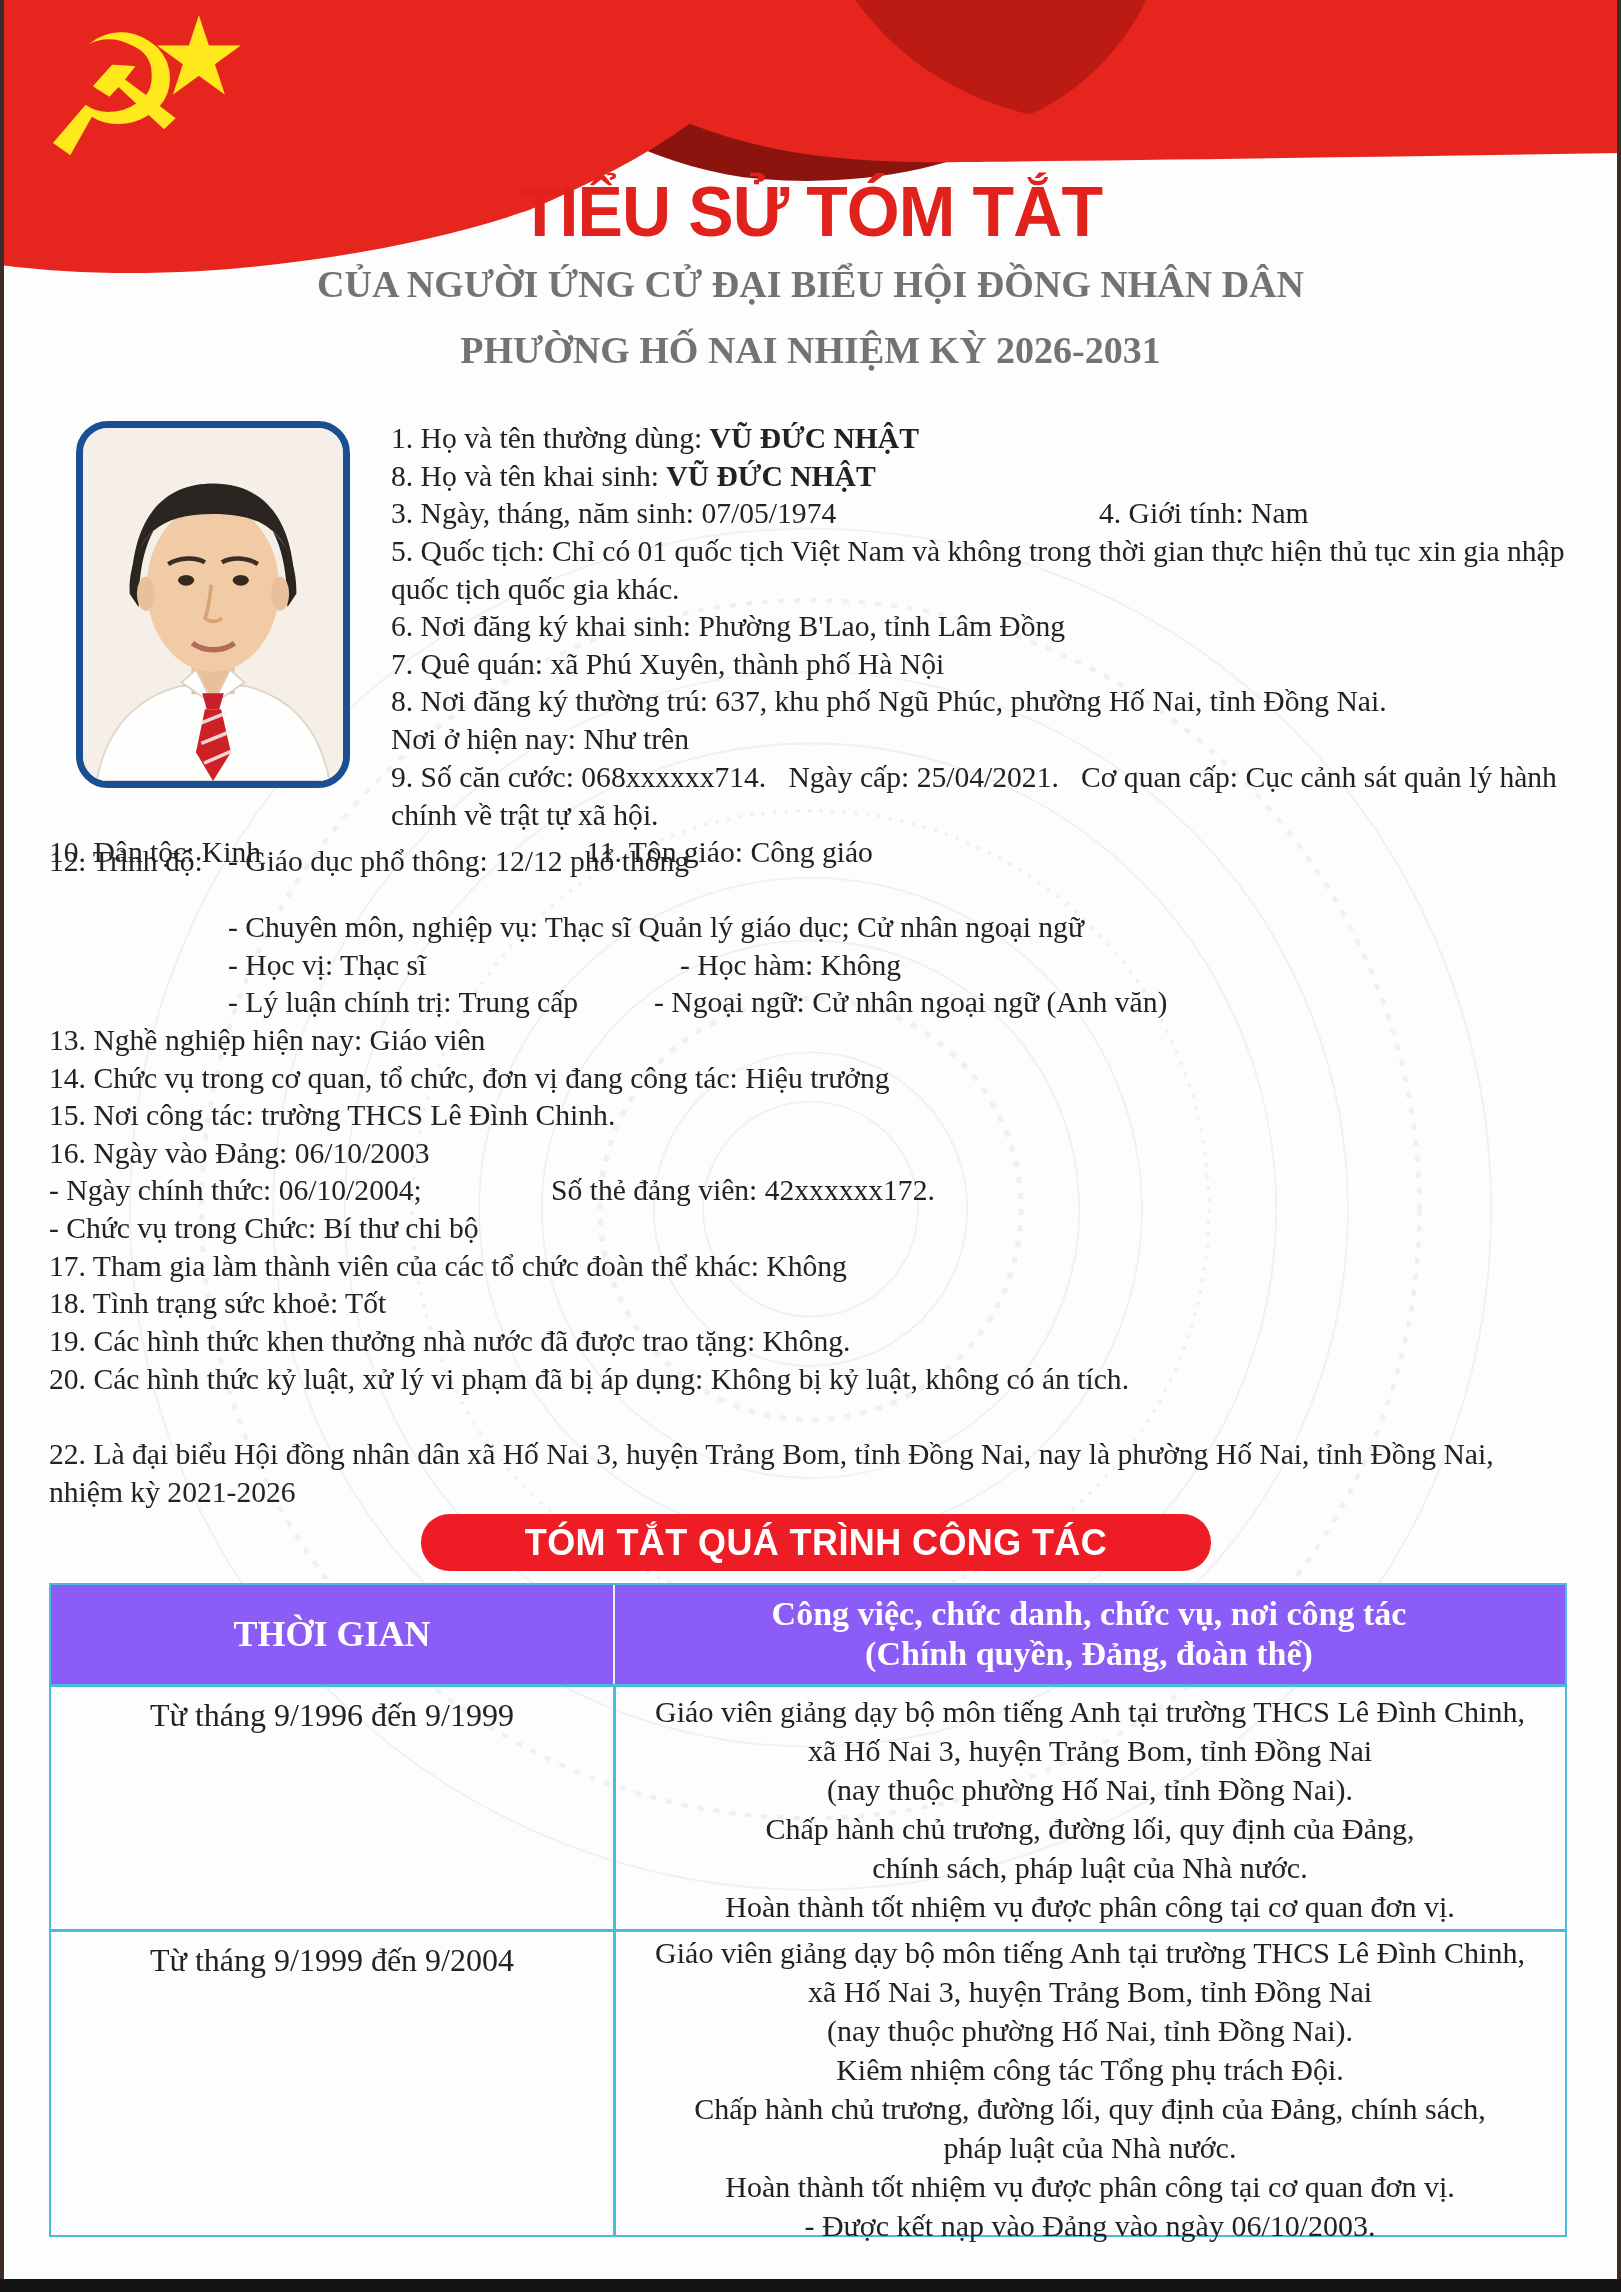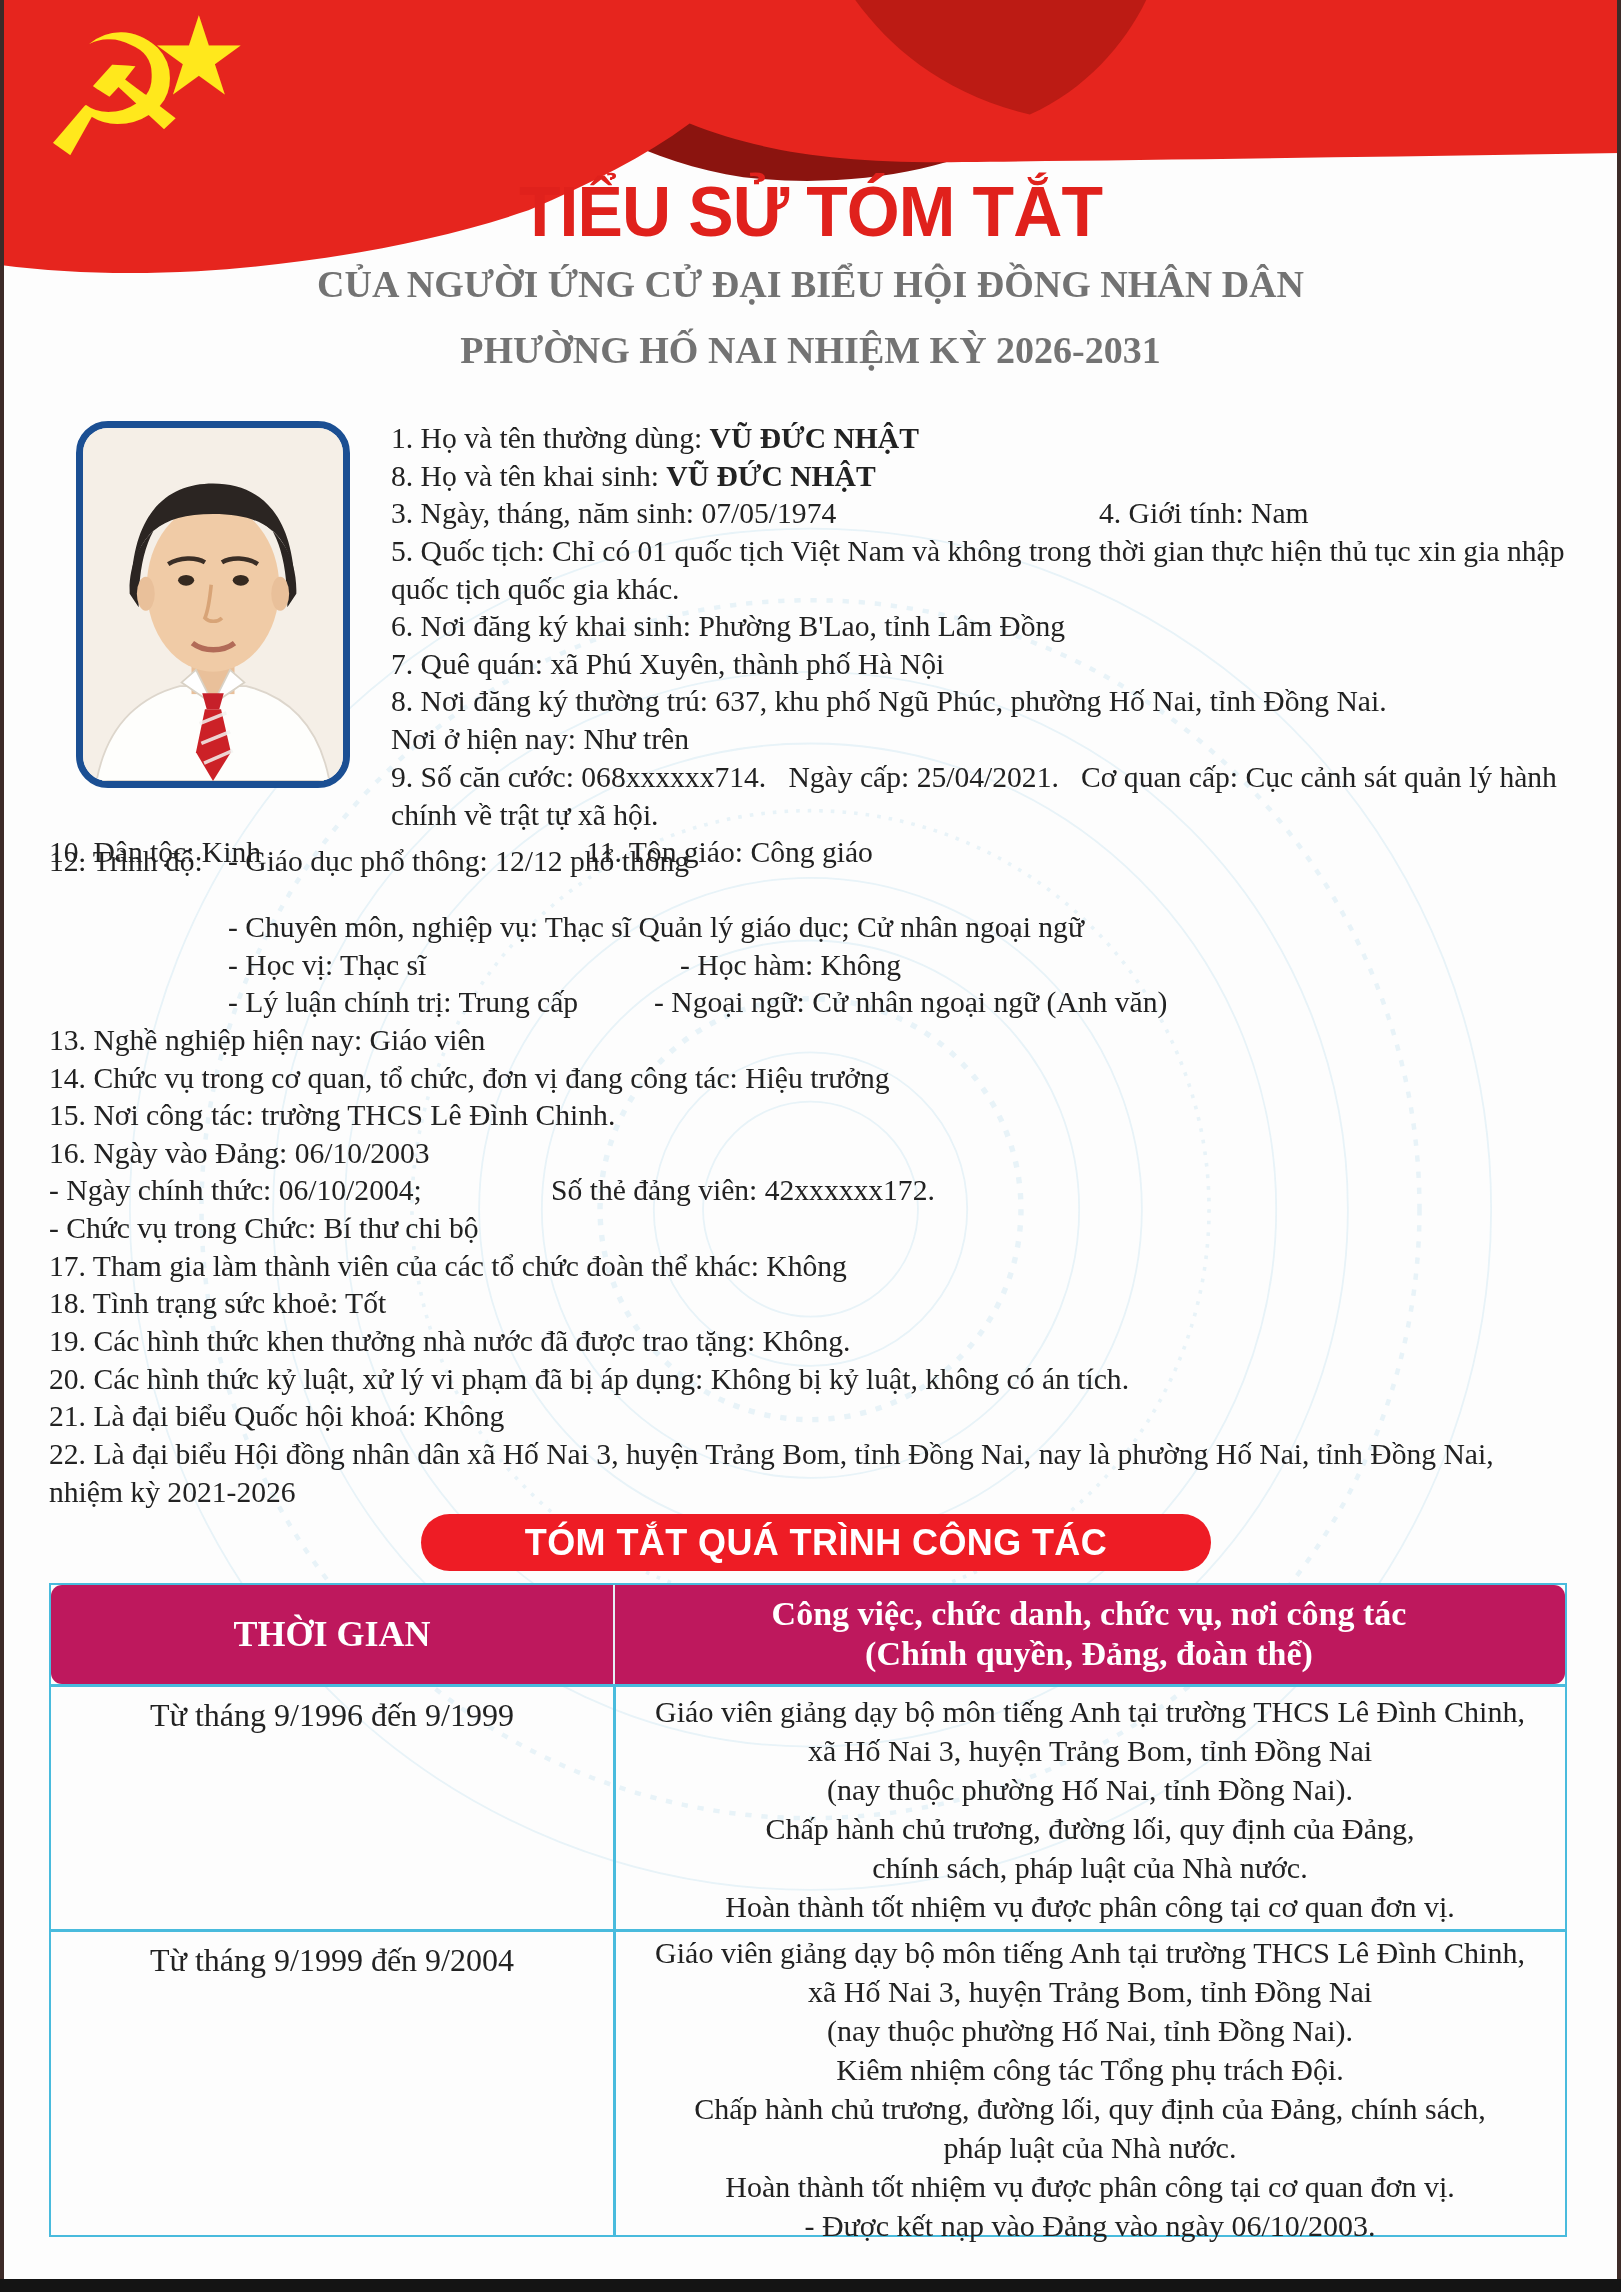--- a/index.html
+++ b/index.html
@@ -42,21 +42,21 @@
 
   
   .banner{position:absolute;left:421px;top:1514px;width:790px;height:57px;z-index:5;
         background:#EE1C25;border-radius:29px;text-align:center;line-height:57px;
         color:#fff;font-family:"Liberation Sans","DejaVu Sans",sans-serif;
         font-weight:bold;font-size:36px;letter-spacing:0.4px;}
 
   
   .wtable{position:absolute;left:49px;top:1583px;width:1518px;height:654px;z-index:5;
         border:2.7px solid #49BBDD;box-sizing:border-box;background:transparent;}
-  .thead{position:absolute;left:0;top:0;width:100%;height:99px;background:#be185d;color:#fff;border-radius:11px;}
+  .thead{position:absolute;left:0;top:0;width:100%;height:99px;background:#8b5cf6;color:#fff;}
   .th1{position:absolute;left:0;top:0;width:562px;height:99px;text-align:center;
         font-weight:bold;font-size:36px;line-height:99px;}
   .th2{position:absolute;left:564px;top:9px;width:948px;text-align:center;
         font-weight:bold;font-size:34px;line-height:40px;white-space:pre-line;}
   .vdiv-h{position:absolute;left:562px;top:0;width:1.8px;height:99px;background:#e8eef5;}
   .vdiv-b{position:absolute;left:562px;top:99px;width:2.7px;bottom:0;background:#49BBDD;}
   .hdiv1{position:absolute;left:0;top:99px;width:100%;height:2.7px;background:#49BBDD;}
   .hdiv2{position:absolute;left:0;top:344px;width:100%;height:2.7px;background:#49BBDD;}
   .cell-time{position:absolute;left:0;width:562px;text-align:center;font-size:32px;padding-top:12.5px;box-sizing:border-box;}
   .t1{top:99px;height:245px;}
@@ -164,21 +164,20 @@
   <div class="ln f" style="top:1134px">16. Ngày vào Đảng: 06/10/2003</div>
   <div class="ln f" style="top:1171px;height:38px">
     <span class="abs" style="left:0">- Ngày chính thức: 06/10/2004;</span>
     <span class="abs" style="left:502px">Số thẻ đảng viên: 42xxxxxx172.</span>
   </div>
   <div class="ln f" style="top:1209px">- Chức vụ trong Chức: Bí thư chi bộ</div>
   <div class="ln f" style="top:1247px">17. Tham gia làm thành viên của các tổ chức đoàn thể khác: Không</div>
   <div class="ln f" style="top:1284px">18. Tình trạng sức khoẻ: Tốt</div>
   <div class="ln f" style="top:1322px">19. Các hình thức khen thưởng nhà nước đã được trao tặng: Không.</div>
   <div class="ln f" style="top:1360px">20. Các hình thức kỷ luật, xử lý vi phạm đã bị áp dụng: Không bị kỷ luật, không có án tích.</div>
-  <div class="ln f" style="top:1397px">21. Là đại biểu Quốc hội khoá: Không</div>
   <div class="ln f" style="top:1435px">22. Là đại biểu Hội đồng nhân dân xã Hố Nai 3, huyện Trảng Bom, tỉnh Đồng Nai, nay là phường Hố Nai, tỉnh Đồng Nai, nhiệm kỳ 2021-2026</div>
 
   <div class="banner">TÓM TẮT QUÁ TRÌNH CÔNG TÁC</div>
 
   <div class="wtable">
     <div class="thead">
       <div class="th1">THỜI GIAN</div>
       <div class="th2">Công việc, chức danh, chức vụ, nơi công tác
 (Chính quyền, Đảng, đoàn thể)</div>
       <div class="vdiv-h"></div>

